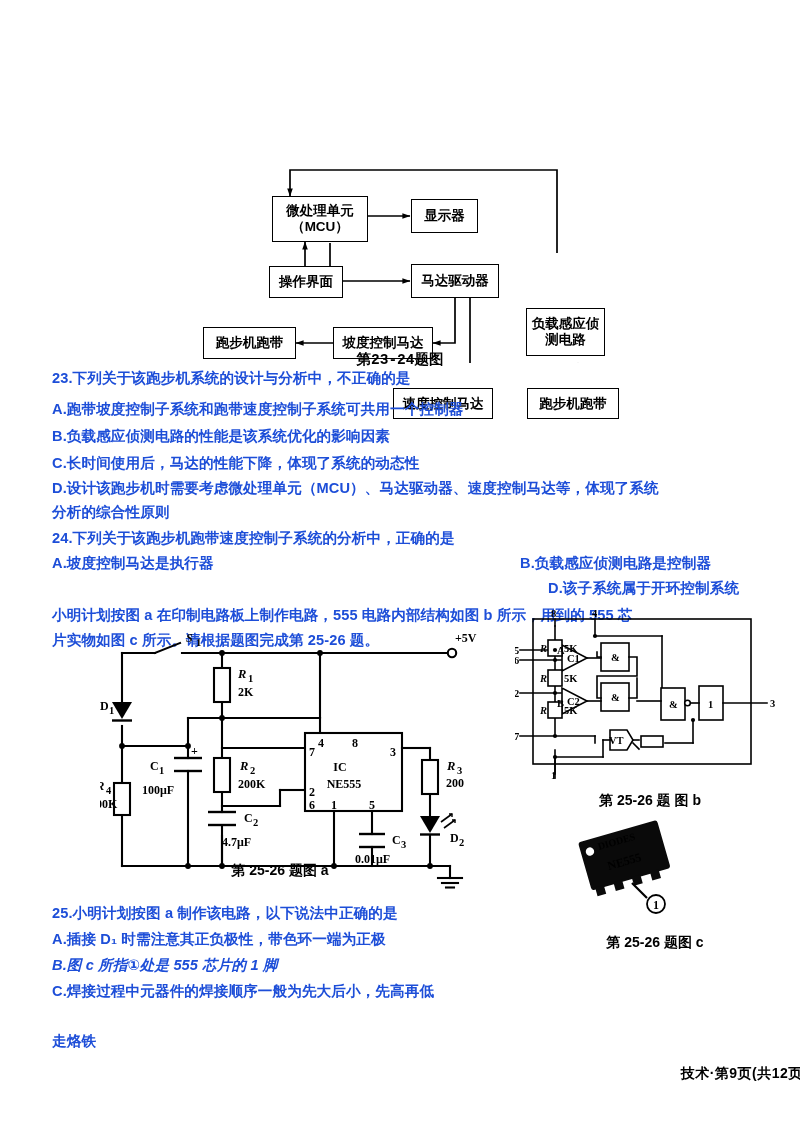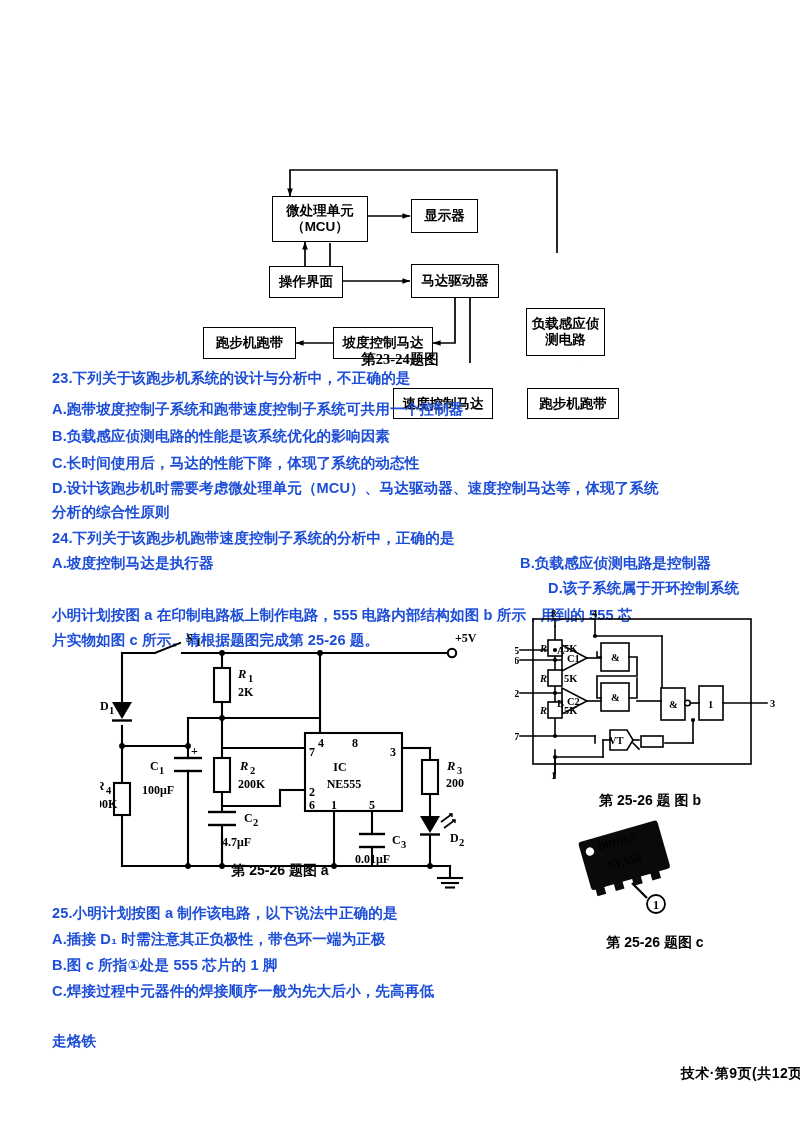--- a/index.html
+++ b/index.html
@@ -53,21 +53,21 @@
     font-size: 13.5px;
     font-weight: 700;
     line-height: 1.15;
     color: #000;
     padding: 2px 3px;
   }
   .bd-cap {
     position: absolute;
     width: 100%;
     text-align: center;
-    font-family: Liberation Serif, serif;
+    font-family: Liberation Mono, monospace;
     font-size: 14.5px;
     font-weight: 700;
   }
   #bd-svg { position: absolute; left:0; top:0; }
 
   
   .fig-cap {
     font-family: "Liberation Sans", "DejaVu Sans", sans-serif;
     font-size: 14px;
     font-weight: 700;
@@ -492,19 +492,19 @@
       <text x="91" y="97" text-anchor="middle" font-size="12" font-weight="700" font-family="'Liberation Serif','DejaVu Serif',serif">1</text>
     </svg>
   </div>
 
   <div class="fig-cap abs" style="left:555px; top:934px; width:200px;">第 25-26 题图 c</div>
 
   <div class="qline abs" style="left:52px; top:906px;">
     <span>25.</span><span>小明计划按图 a 制作该电路，以下说法中正确的是</span>
   </div>
   <div class="qline abs" style="left:52px; top:932px;">A.插接 D₁ 时需注意其正负极性，带色环一端为正极</div>
-  <div class="qline abs" style="left:52px; top:958px;">B.图 c 所指①处是 555 芯片的 1 脚</div>
+  <div class="qline abs" style="left:52px; top:958px;font-style:italic;">B.图 c 所指①处是 555 芯片的 1 脚</div>
   <div class="qline abs" style="left:52px; top:984px;">C.焊接过程中元器件的焊接顺序一般为先大后小，先高再低</div>
   <div class="qline abs" style="left:52px; top:1034px;">走烙铁</div>
 
   <div class="footer" style="top:1065px;">技术·第9页(共12页)</div>
 
 </div>
 
 </body></html>

